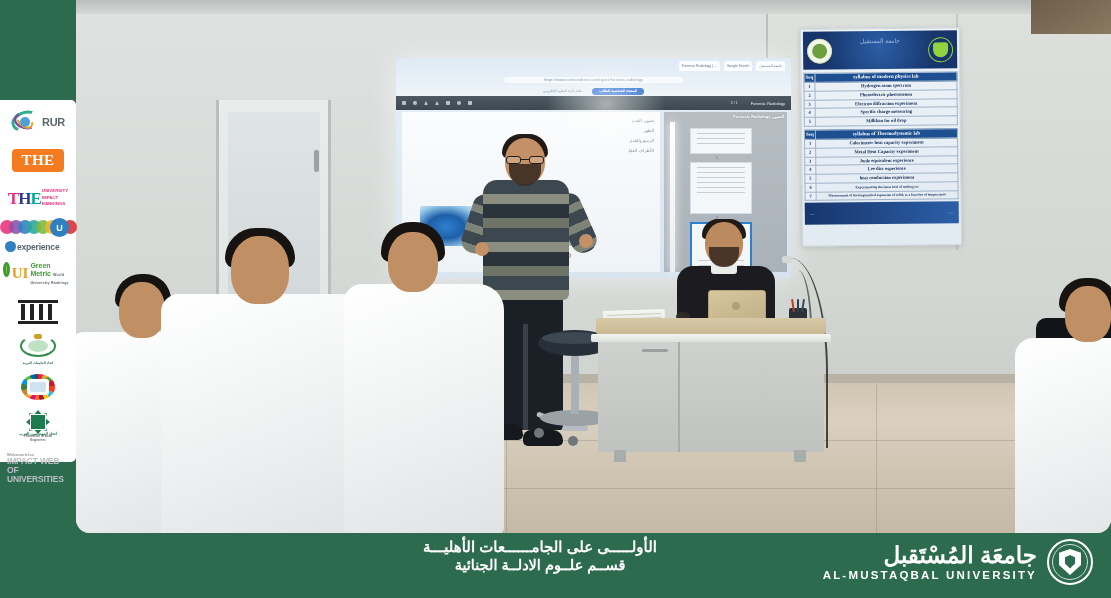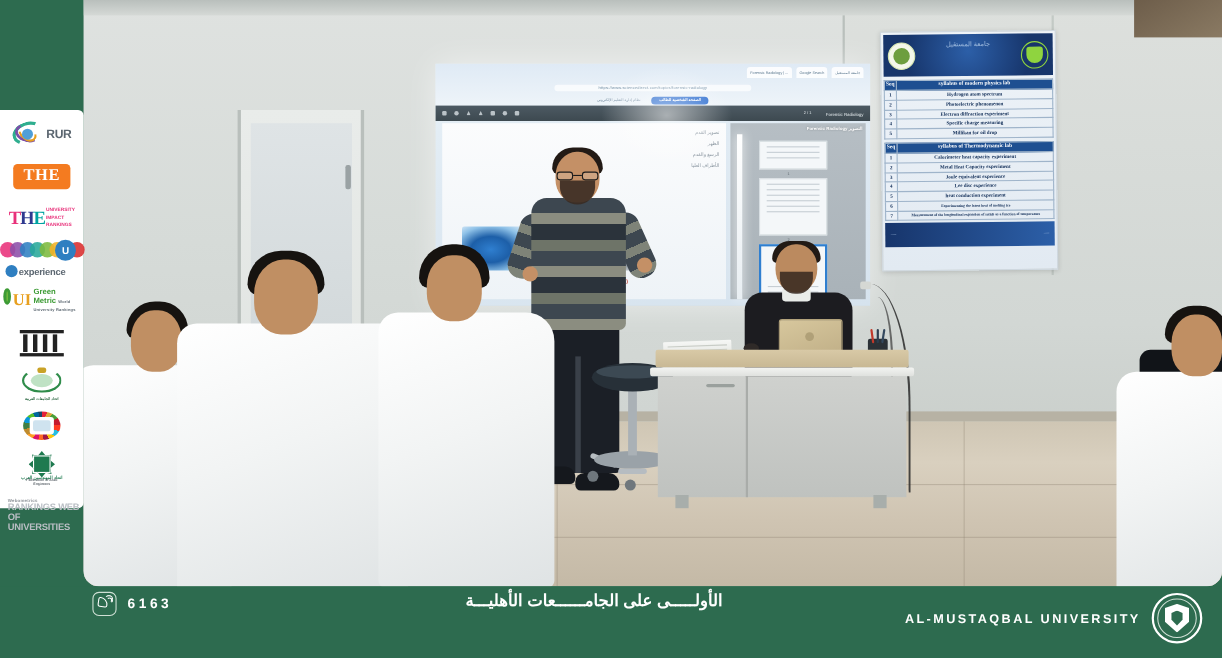--- a/index.html
+++ b/index.html
@@ -716,21 +716,21 @@
       <div class="fae">
         <span class="star"></span>
         <span class="t1">اتحاد المهندسين العرب</span>
         <span class="t2">Federation of Arab Engineers</span>
       </div>
     </div>
 
     <div class="rank-logo">
       <div class="web">
         <div class="w1">Webometrics</div>
-        <div class="w2">RANKINGS WEB</div>
+        <div class="w2">IMPACT WEB</div>
         <div class="w2">OF UNIVERSITIES</div>
       </div>
     </div>
   </div>
 
   <div id="photo">
     <div id="photo-inner">
 
       <div class="wall"></div>
       <div class="wall-right"></div>
@@ -1007,38 +1007,30 @@
         <span class="hair"></span>
         <span class="head"></span>
       </div>
 
     </div>
   </div>
 
   <div id="footer">
 
     <div id="contact">
-      <div class="contact-row">
-        <span class="cicon">
-          <span class="phone-ico">
-              <span class="h"></span>
-              <span class="w1"></span>
-              <span class="w2"></span>
-            </span>
-        </span>
-        <span class="ctext">6163</span>
-      </div>
     </div>
 
     <div id="slogan">
       <div class="l1">الأولـــــى على الجامــــــعات الأهليـــة</div>
+      <div class="l3">قســم علــوم الادلــة الجنائية</div>
     </div>
 
     <div id="brand">
       <div class="names">
+        <div class="ar">جامعَة المُسْتَقبل</div>
         <div class="en">AL-MUSTAQBAL  UNIVERSITY</div>
       </div>
       <div class="shield-logo">
         <span class="ring2"></span>
           <span class="sh"></span>
       </div>
     </div>
 
   </div>
 </div>

